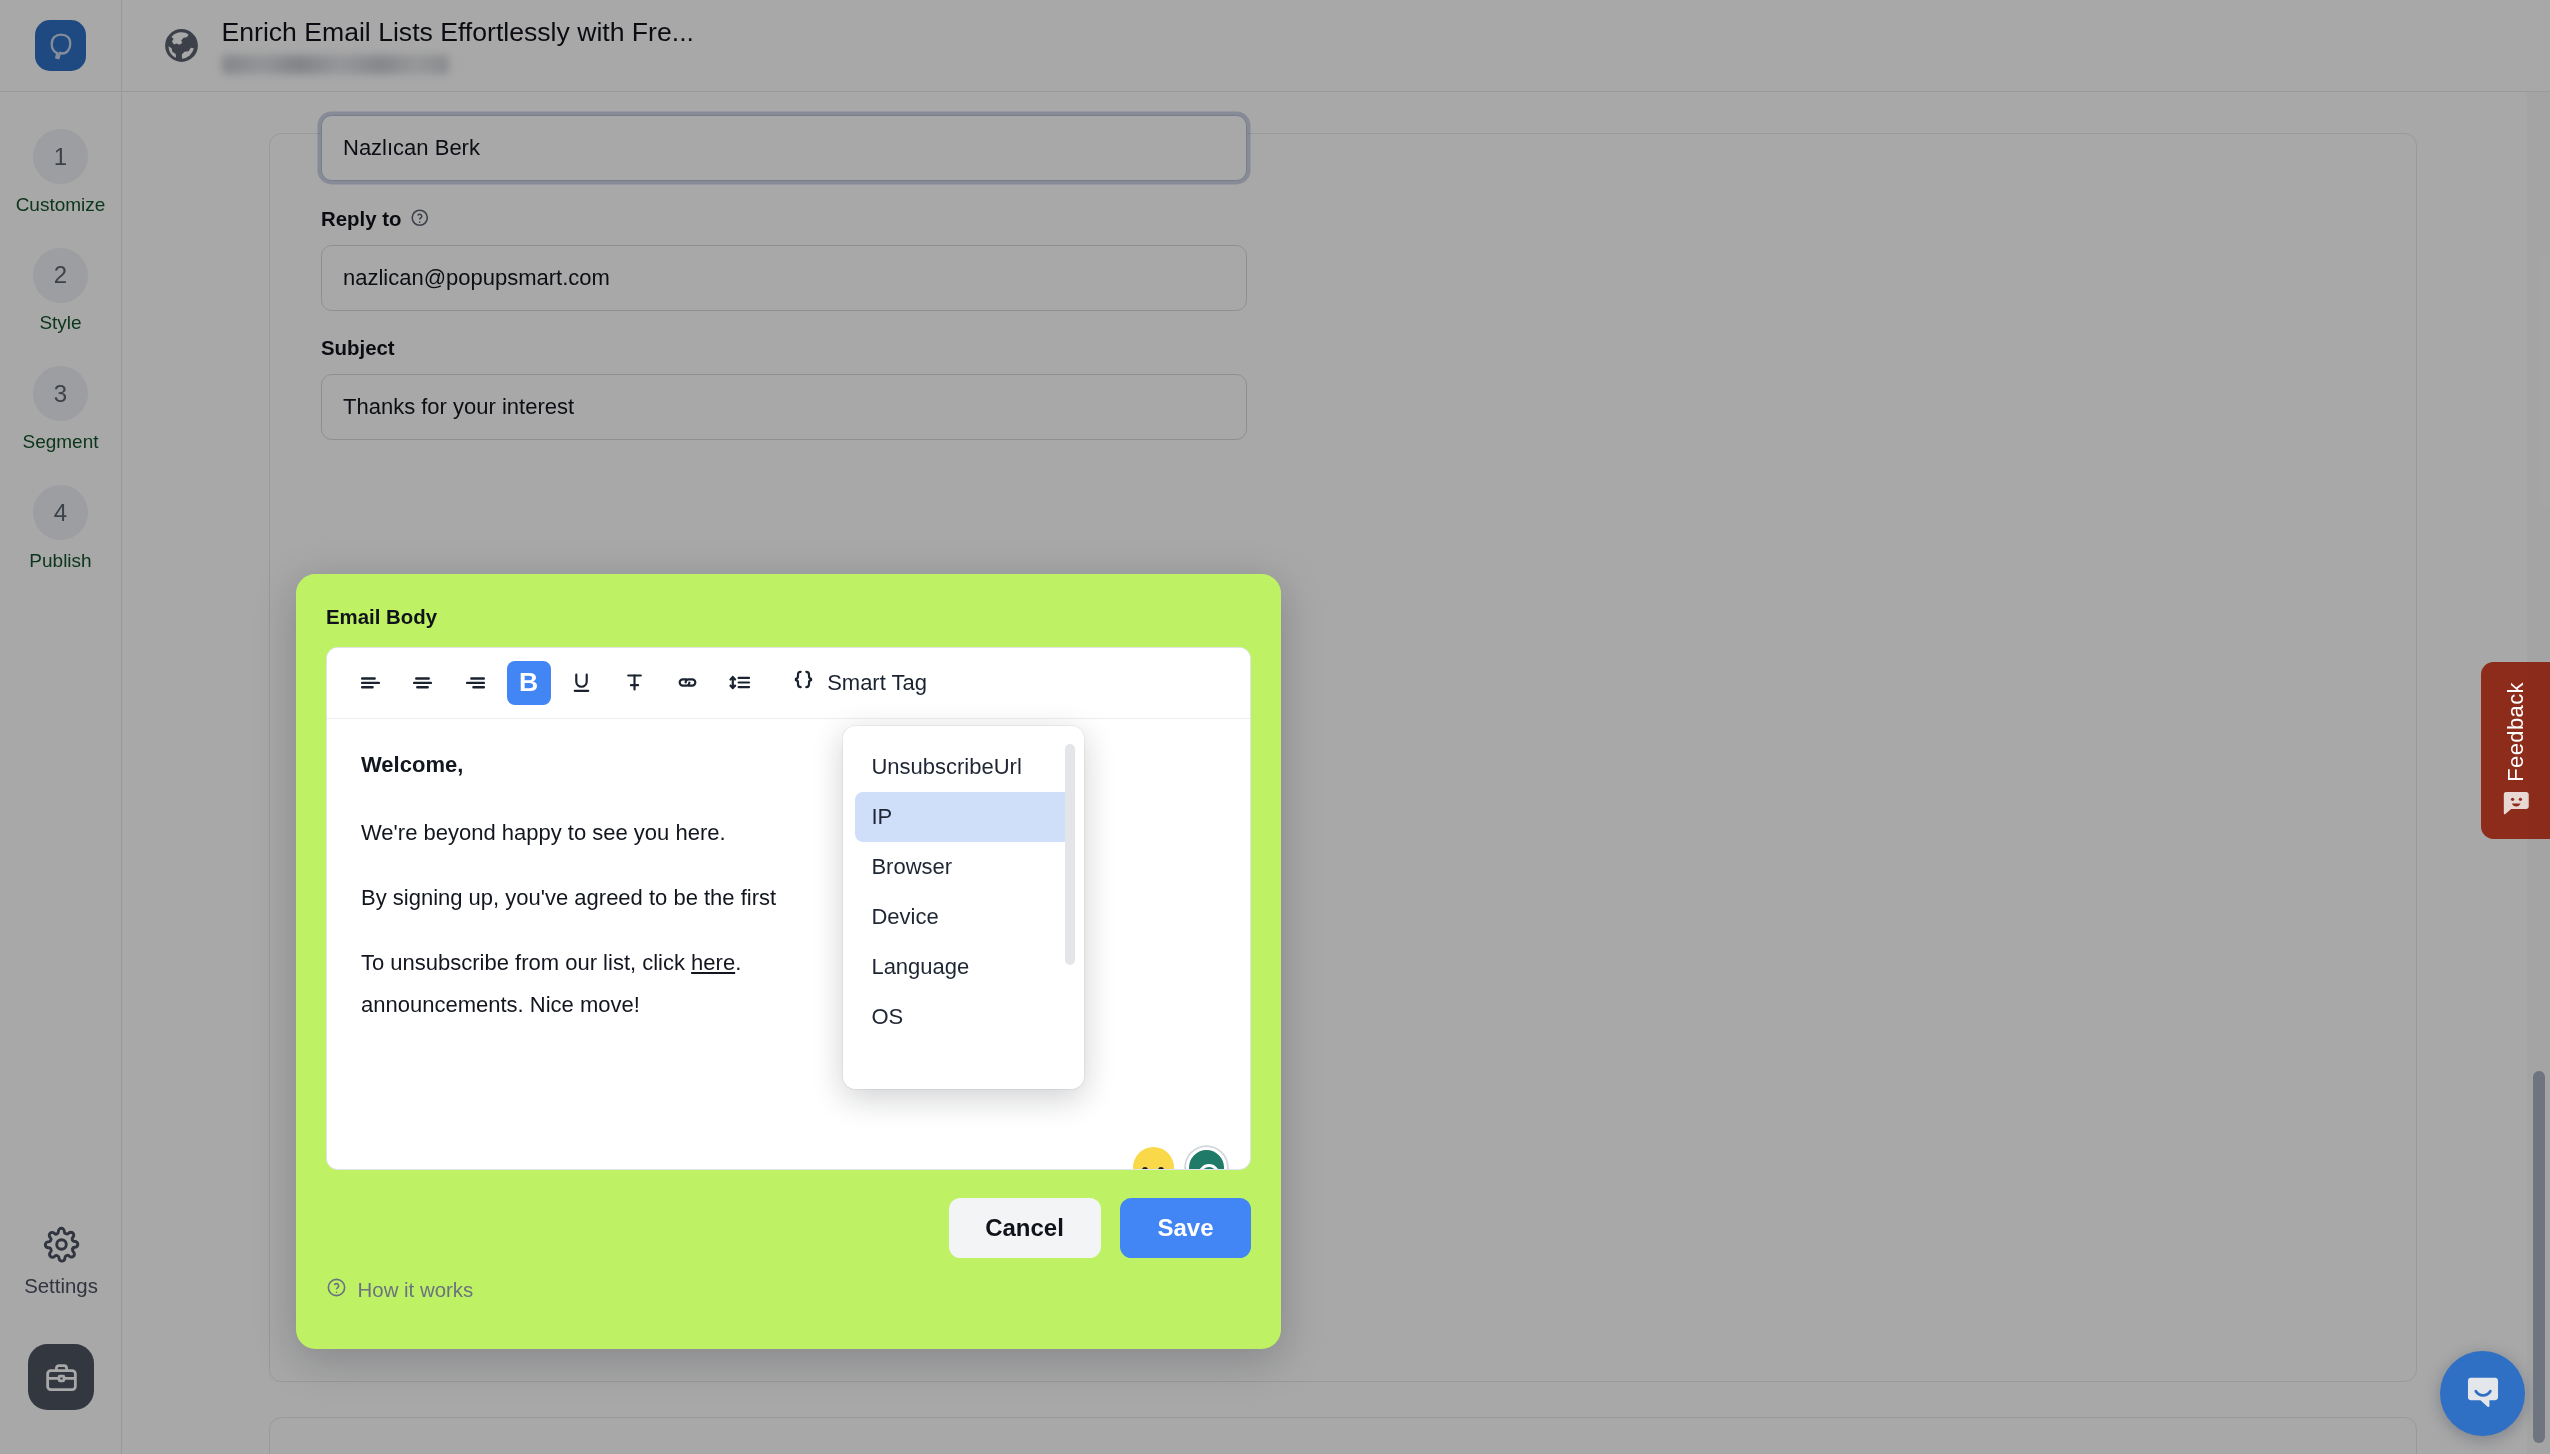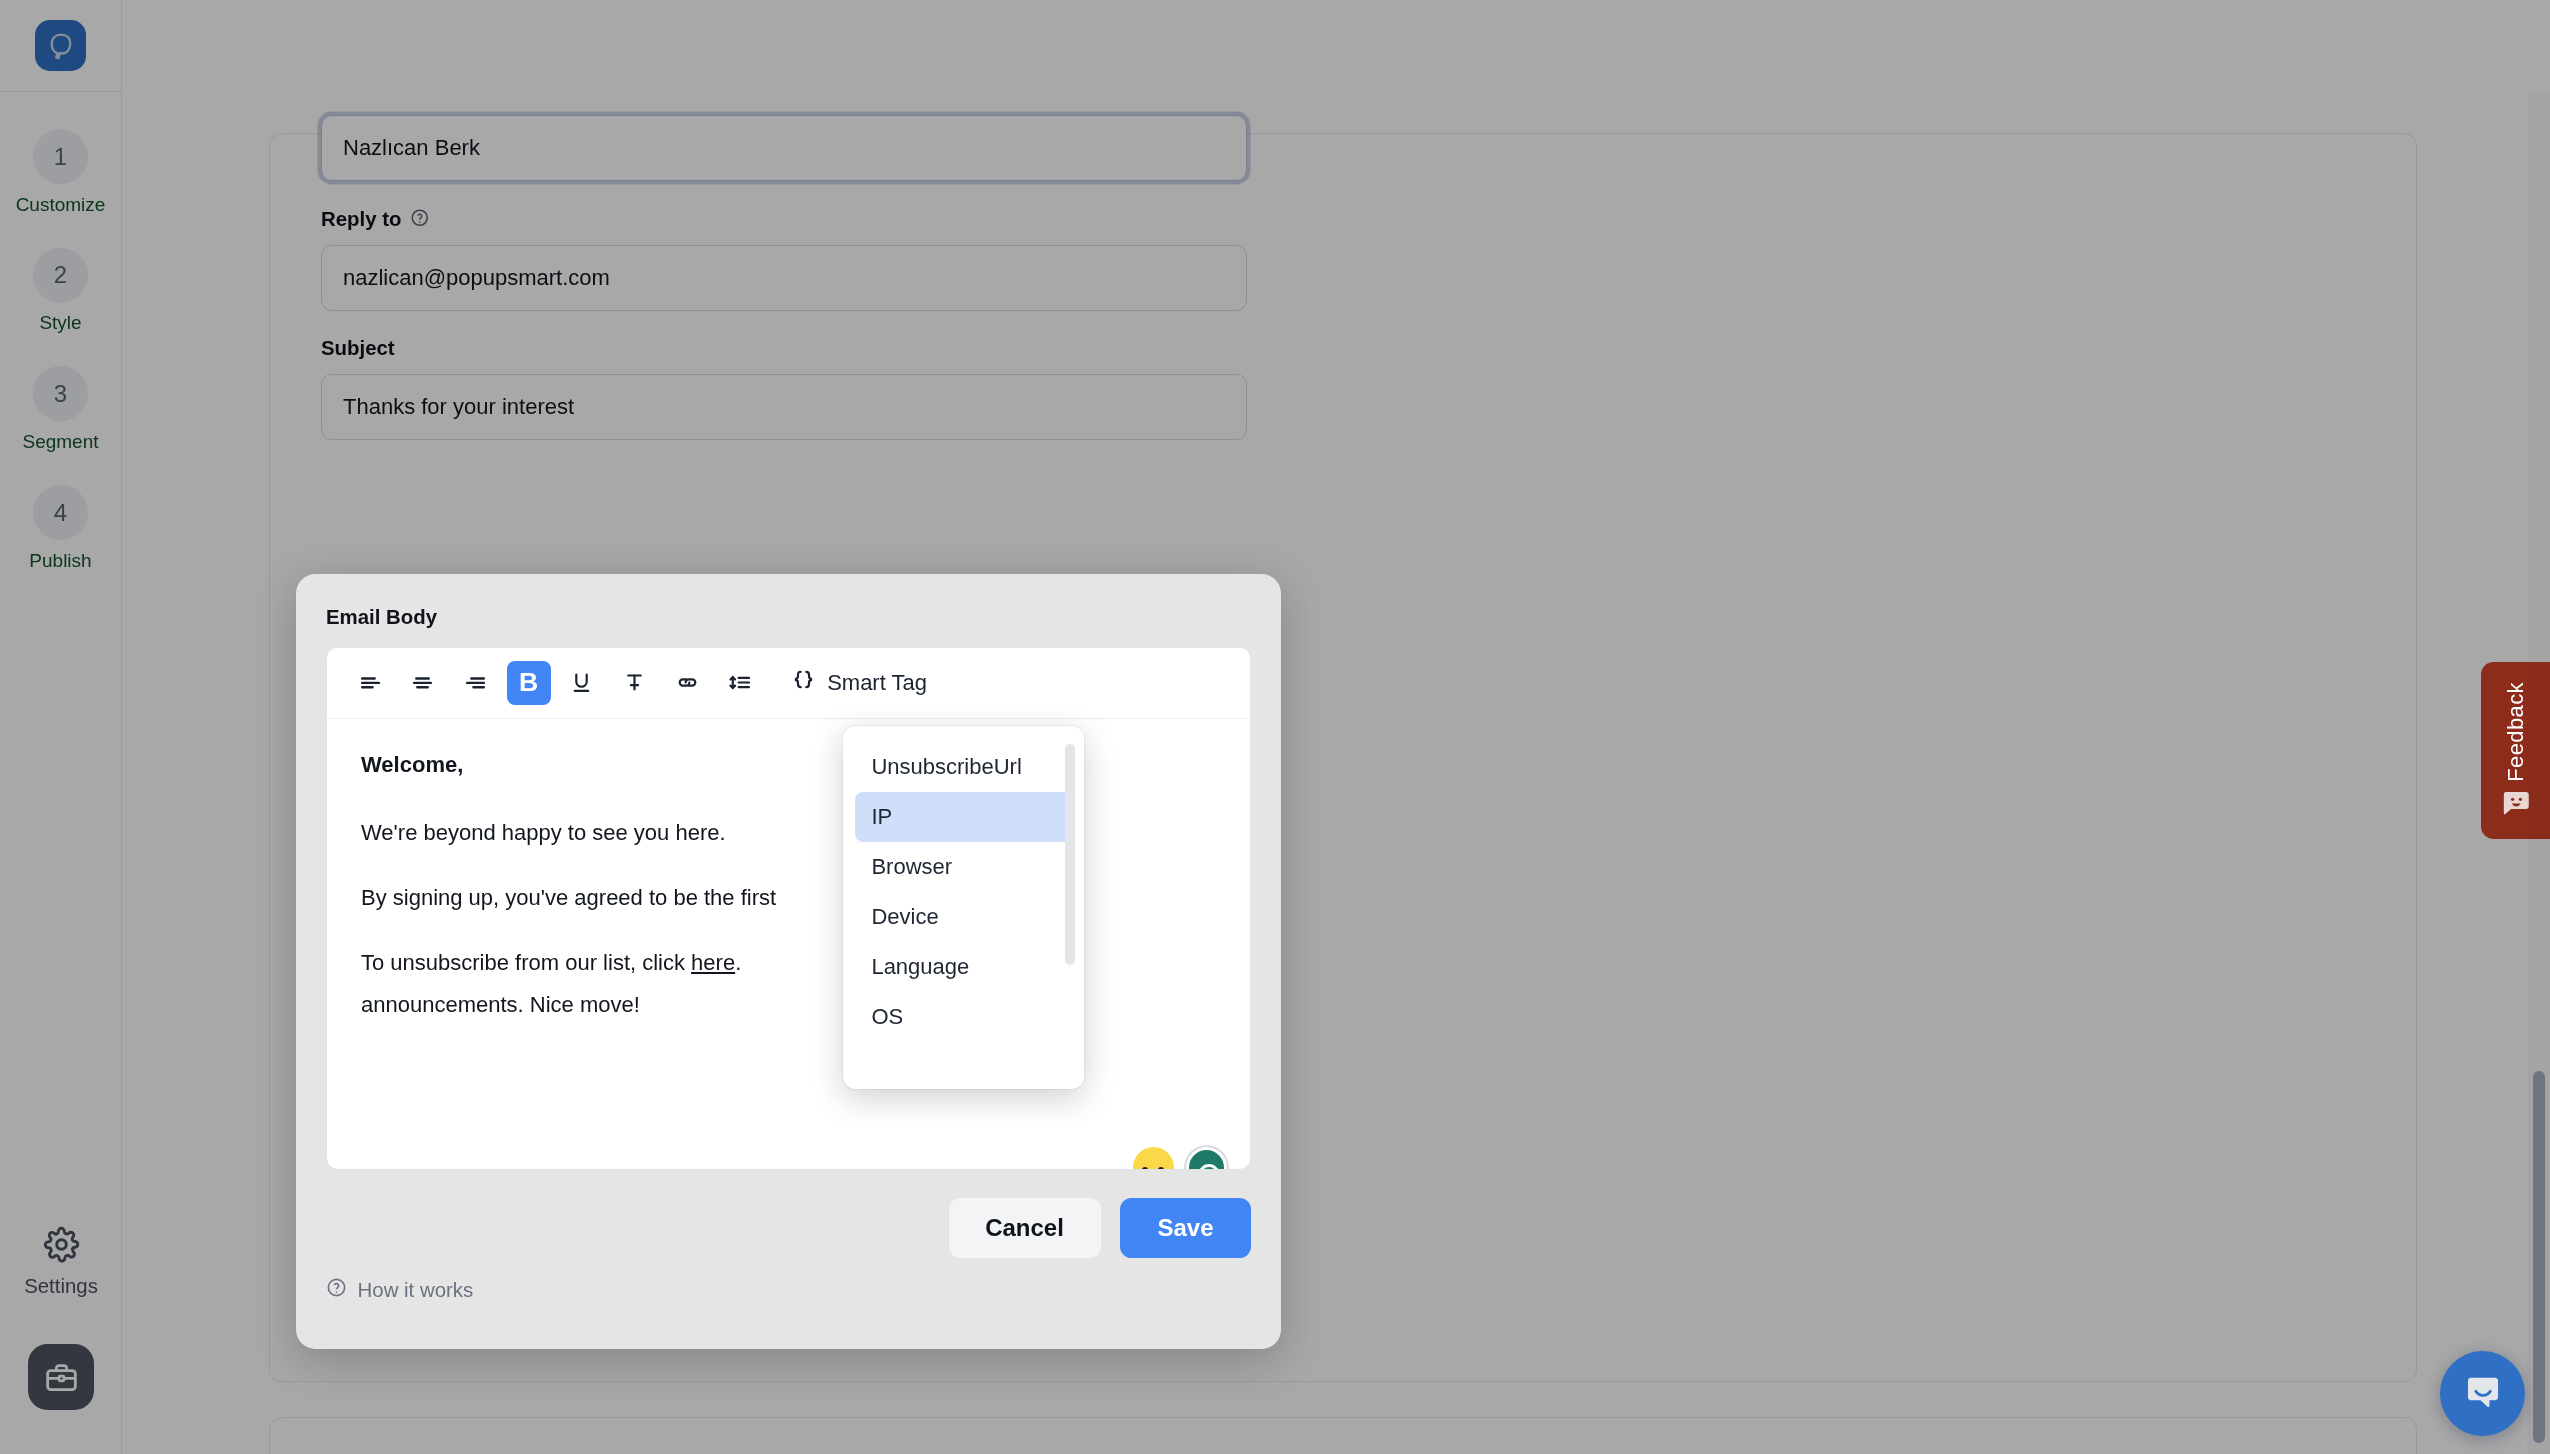--- a/index.html
+++ b/index.html
@@ -69,21 +69,21 @@
 
   
   #overlay {
     position: absolute; inset: 0; background: rgba(0,0,0,0.34); z-index: 50;
   }
 
   
   #modal {
     position: absolute; z-index: 60;
     left: 296px; top: 574px; width: 985px; height: 775px;
-    background: #e5e5e5; border-radius: 19.5px;
+    background: #bef264; border-radius: 19.5px;
     box-shadow: 0 10.6px 43px rgba(15,20,30,0.22);
     padding: 32px 30px 26.6px 30px;
   }
   .field-label { font-size: 20.4px; color: #10131a; font-weight: 700; }
 
   .editor-shell {
     margin-top: 17.7px; border: 0.9px solid #e0e3e8; border-radius: 11.5px; overflow: hidden;
     background: #ffffff;
   }
   .toolbar {
@@ -255,20 +255,31 @@
         <svg width="35" height="35" viewBox="0 0 24 24" fill="none" stroke="#ffffff" stroke-width="1.9" aria-hidden="true">
           <rect x="2.5" y="7.3" width="19" height="13" rx="2.2"></rect>
           <path d="M8.5 7.3V5.6a1.8 1.8 0 0 1 1.8-1.8h3.4a1.8 1.8 0 0 1 1.8 1.8v1.7"></path>
           <path d="M2.5 12.6h19"></path>
           <rect x="10.3" y="11" width="3.4" height="3.3" rx="0.7" fill="#4e5562" stroke="#ffffff"></rect>
         </svg>
       </div>
     </div>
   </div>
 
+  <div class="topbar">
+    <span class="globe-wrap">
+      <svg width="41" height="41" viewBox="0 0 24 24" fill="#5b6270" aria-hidden="true">
+        <path d="M12 2.4A9.6 9.6 0 1 0 21.6 12 9.6 9.6 0 0 0 12 2.4zm0 1.9a7.7 7.7 0 0 1 4.2 1.3l-1.1 1.5-1.9.4-1.4 1.5.7 1.6-1.8 1-1.5-.8-1.6.6-1.2-1.7 1-1.7-1.3-1A7.6 7.6 0 0 1 12 4.3zM4.4 12.4l1.8 1.2.4 2.1 2 1.3.2 2.2A7.7 7.7 0 0 1 4.4 12.4zm7.9 7.3-.1-2.4 1.5-1.7 2.4-.3 1.4-2 1.7.3a7.7 7.7 0 0 1-6.9 6.1z"></path>
+      </svg>
+    </span>
+    <div class="title-block">
+      <div class="page-title">Enrich Email Lists Effortlessly with Fre...</div>
+      <div class="blurred-sub"></div>
+    </div>
+  </div>
 
   <div class="bg-card" id="bg-card-1"></div>
   <div class="bg-card" id="bg-card-2"></div>
 
   <div class="form-stack">
 
     <div class="field-group">
       <div class="input-box focused">
         <span>Nazlıcan Berk</span>
       </div>

